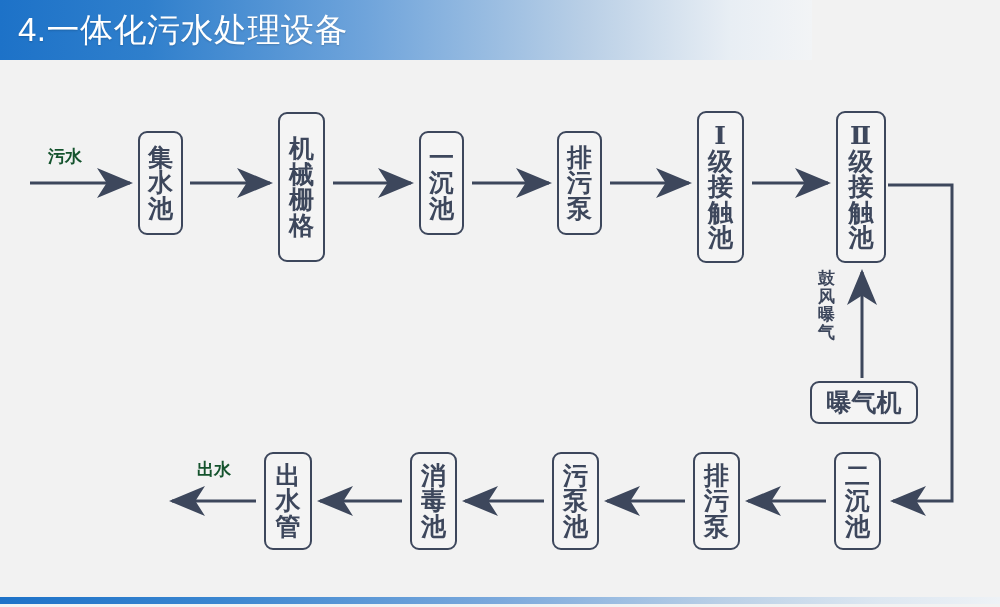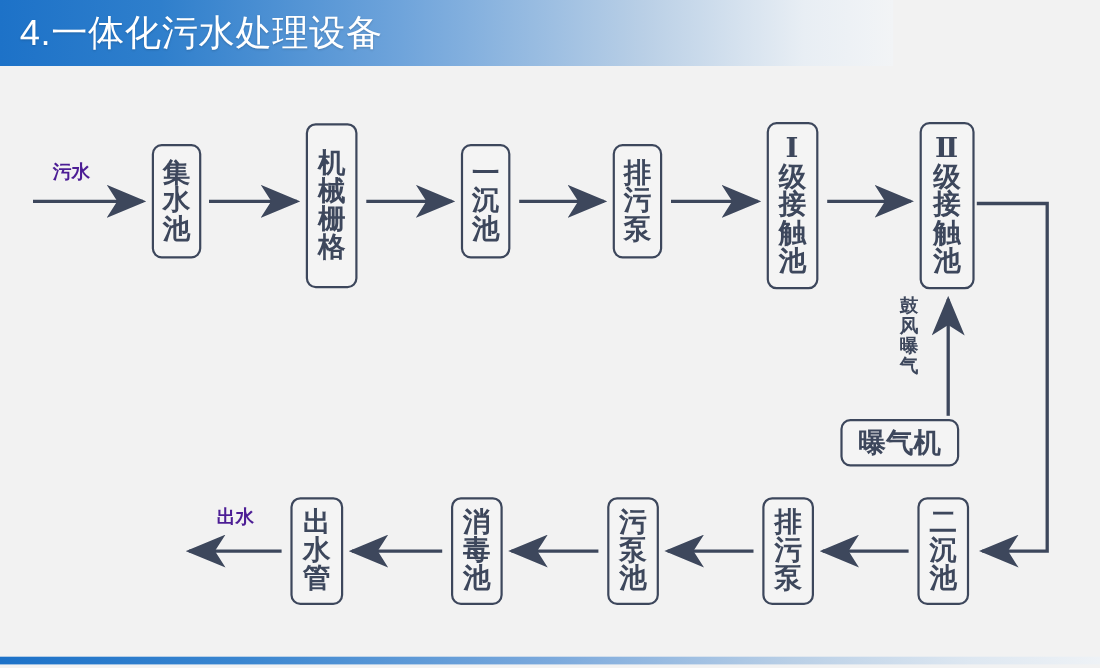--- a/index.html
+++ b/index.html
@@ -53,21 +53,21 @@
     letter-spacing:0px;
   }
   .node-label-v span { display:block; }
   .node-label-h {
     font-size:25px; font-weight:700; color:#3d475c; white-space:nowrap;
   }
   .roman { font-family:"Liberation Serif","DejaVu Serif",serif; font-weight:700; letter-spacing:1px; }
 
   
   .edge-label {
-    position:absolute; font-size:17px; font-weight:700; color:#4c1d95; white-space:nowrap;
+    position:absolute; font-size:17px; font-weight:700; color:#14532d; white-space:nowrap;
   }
   .edge-label-v {
     position:absolute; font-size:17px; font-weight:700; color:#3d475c;
     display:flex; flex-direction:column; align-items:center; line-height:1.05;
   }
 </style>
 </head>
 <body>
 
 <div id="header">
@@ -155,21 +155,21 @@
   <div class="node" style="left:836px;top:51px;width:50px;height:152px;">
     <div class="node-label-v">
       <span class="roman">Ⅱ</span>
       <span>级</span>
       <span>接</span>
       <span>触</span>
       <span>池</span>
     </div>
   </div>
 
-  <div class="node" style="left:764px;top:321px;width:108px;height:43px;">
+  <div class="node" style="left:810px;top:321px;width:108px;height:43px;">
     <div class="node-label-h">曝气机</div>
   </div>
 
   <div class="node" style="left:834px;top:392px;width:47px;height:98px;">
     <div class="node-label-v">
       <span>二</span>
       <span>沉</span>
       <span>池</span>
     </div>
   </div>

